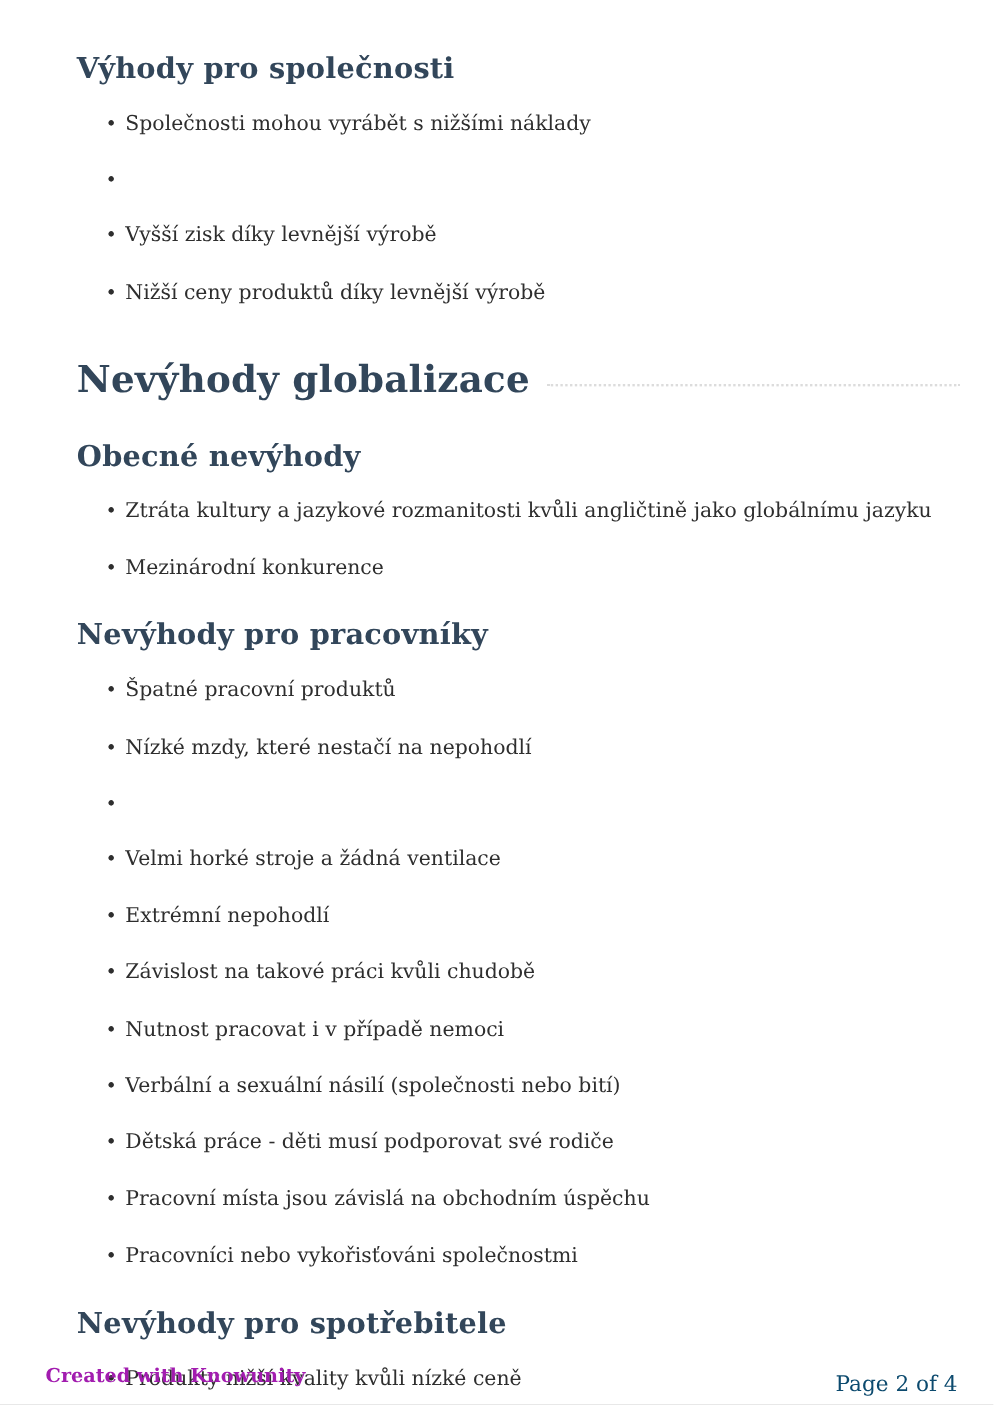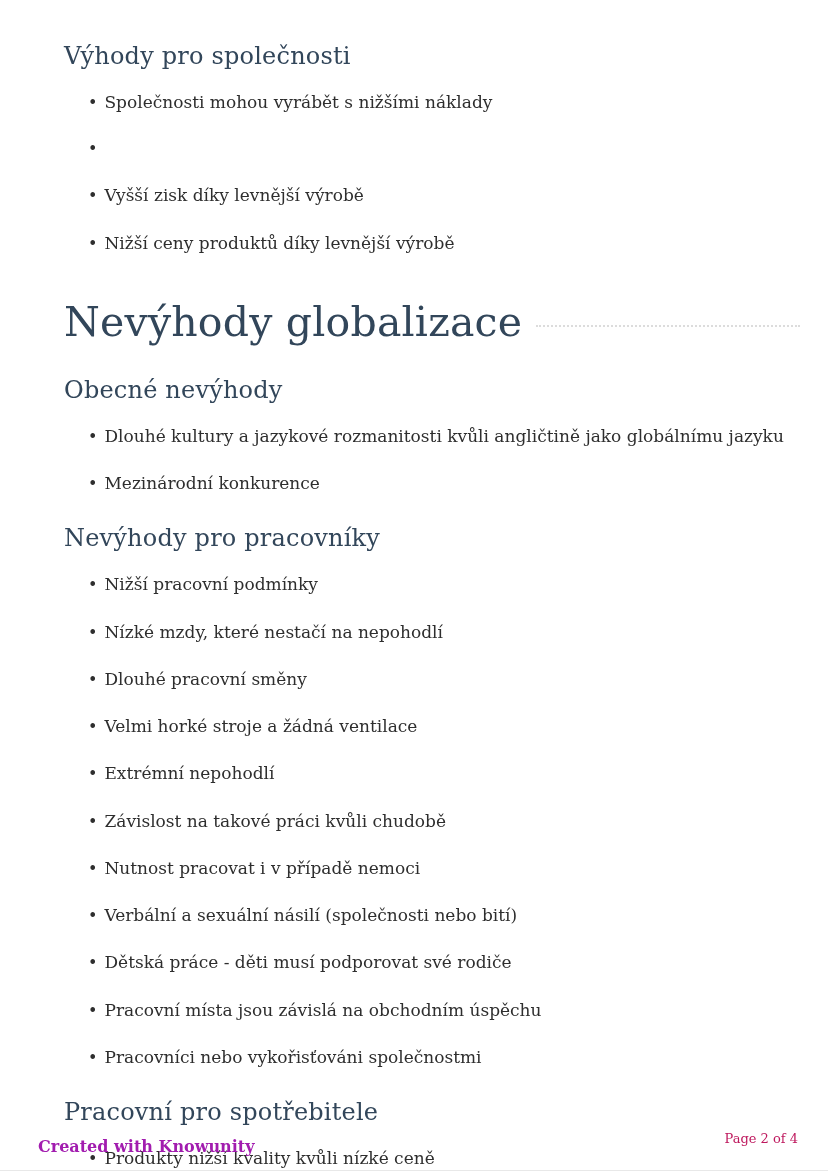--- a/index.html
+++ b/index.html
@@ -14,32 +14,32 @@
     background: #ffffff;
     font-family: "DejaVu Serif", "Liberation Serif", serif;
     color: #2e2e2e;
     box-sizing: border-box;
     padding: 30px 28px 0 64px;
     overflow: hidden;
     border-bottom: 1px solid #e8e8e8;
   }
   .heading {
     color: #32465a;
-    font-weight: 400;
+    font-weight: 700;
     margin: 0;
     display: flex;
     align-items: center;
   }
   .heading.h2 {
     font-size: 24px;
     margin: 30px 0 22px 0;
     letter-spacing: 0.2px;
   }
   .heading.h1 {
-    font-size: 41px;
+    font-size: 31px;
     margin: 44px 0 18px 0;
     letter-spacing: 0.2px;
   }
   .heading:first-child {
     margin-top: 12px;
   }
   .heading-text {
     white-space: nowrap;
   }
   .dotted-rule {
@@ -73,23 +73,23 @@
     left: 38px;
     bottom: 14px;
     font-size: 16px;
     font-weight: 700;
     color: #a21caf;
     font-family: "DejaVu Serif", "Liberation Serif", serif;
   }
   .footer-right {
     position: absolute;
     right: 30px;
-    bottom: 24px;
-    font-size: 13px;
-    color: #be185d;
+    bottom: 6px;
+    font-size: 18px;
+    color: #0c4a6e;
     font-family: "DejaVu Serif", "Liberation Serif", serif;
   }
 </style>
 </head>
 <body>
 
 <div class="page">
   <main>
       <h2 class="heading h2">
         <span class="heading-text">Výhody pro společnosti</span>
@@ -114,42 +114,41 @@
       <h1 class="heading h1">
         <span class="heading-text">Nevýhody globalizace</span>
         <span class="dotted-rule"></span>
       </h1>
       <h2 class="heading h2">
         <span class="heading-text">Obecné nevýhody</span>
       </h2>
       <ul class="bullets">
         <li>
           <span class="marker">•</span>
-          <span class="li-text">Dlouhé kultury a jazykové rozmanitosti kvůli angličtině jako globálnímu jazyku</span>
+          <span class="li-text">Ztráta kultury a jazykové rozmanitosti kvůli angličtině jako globálnímu jazyku</span>
         </li>
         <li>
           <span class="marker">•</span>
           <span class="li-text">Mezinárodní konkurence</span>
         </li>
       </ul>
       <h2 class="heading h2">
         <span class="heading-text">Nevýhody pro pracovníky</span>
       </h2>
       <ul class="bullets">
         <li>
           <span class="marker">•</span>
-          <span class="li-text">Nižší pracovní podmínky</span>
+          <span class="li-text">Špatné pracovní produktů</span>
         </li>
         <li>
           <span class="marker">•</span>
           <span class="li-text">Nízké mzdy, které nestačí na nepohodlí</span>
         </li>
         <li>
           <span class="marker">•</span>
-          <span class="li-text">Dlouhé pracovní směny</span>
         </li>
         <li>
           <span class="marker">•</span>
           <span class="li-text">Velmi horké stroje a žádná ventilace</span>
         </li>
         <li>
           <span class="marker">•</span>
           <span class="li-text">Extrémní nepohodlí</span>
         </li>
         <li>
@@ -171,21 +170,21 @@
         <li>
           <span class="marker">•</span>
           <span class="li-text">Pracovní místa jsou závislá na obchodním úspěchu</span>
         </li>
         <li>
           <span class="marker">•</span>
           <span class="li-text">Pracovníci nebo vykořisťováni společnostmi</span>
         </li>
       </ul>
       <h2 class="heading h2">
-        <span class="heading-text">Pracovní pro spotřebitele</span>
+        <span class="heading-text">Nevýhody pro spotřebitele</span>
       </h2>
       <ul class="bullets">
         <li>
           <span class="marker">•</span>
           <span class="li-text">Produkty nižší kvality kvůli nízké ceně</span>
         </li>
       </ul>
     </main>
   <div class="footer-left">Created with Knowunity</div>
   <div class="footer-right">Page 2 of 4</div>

